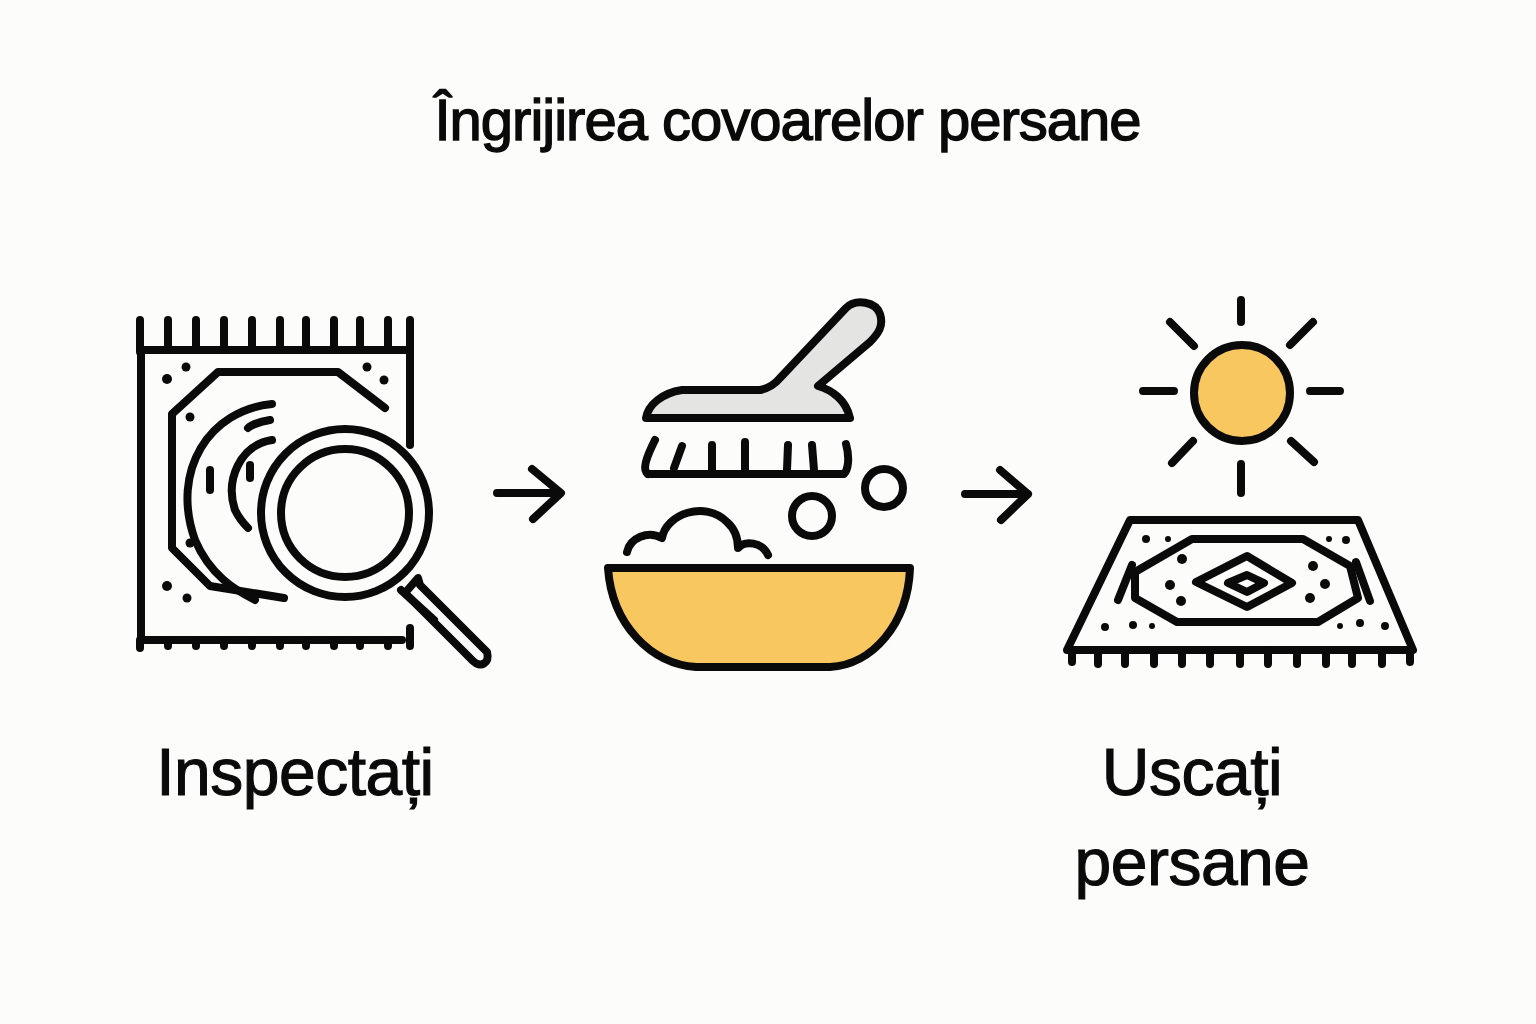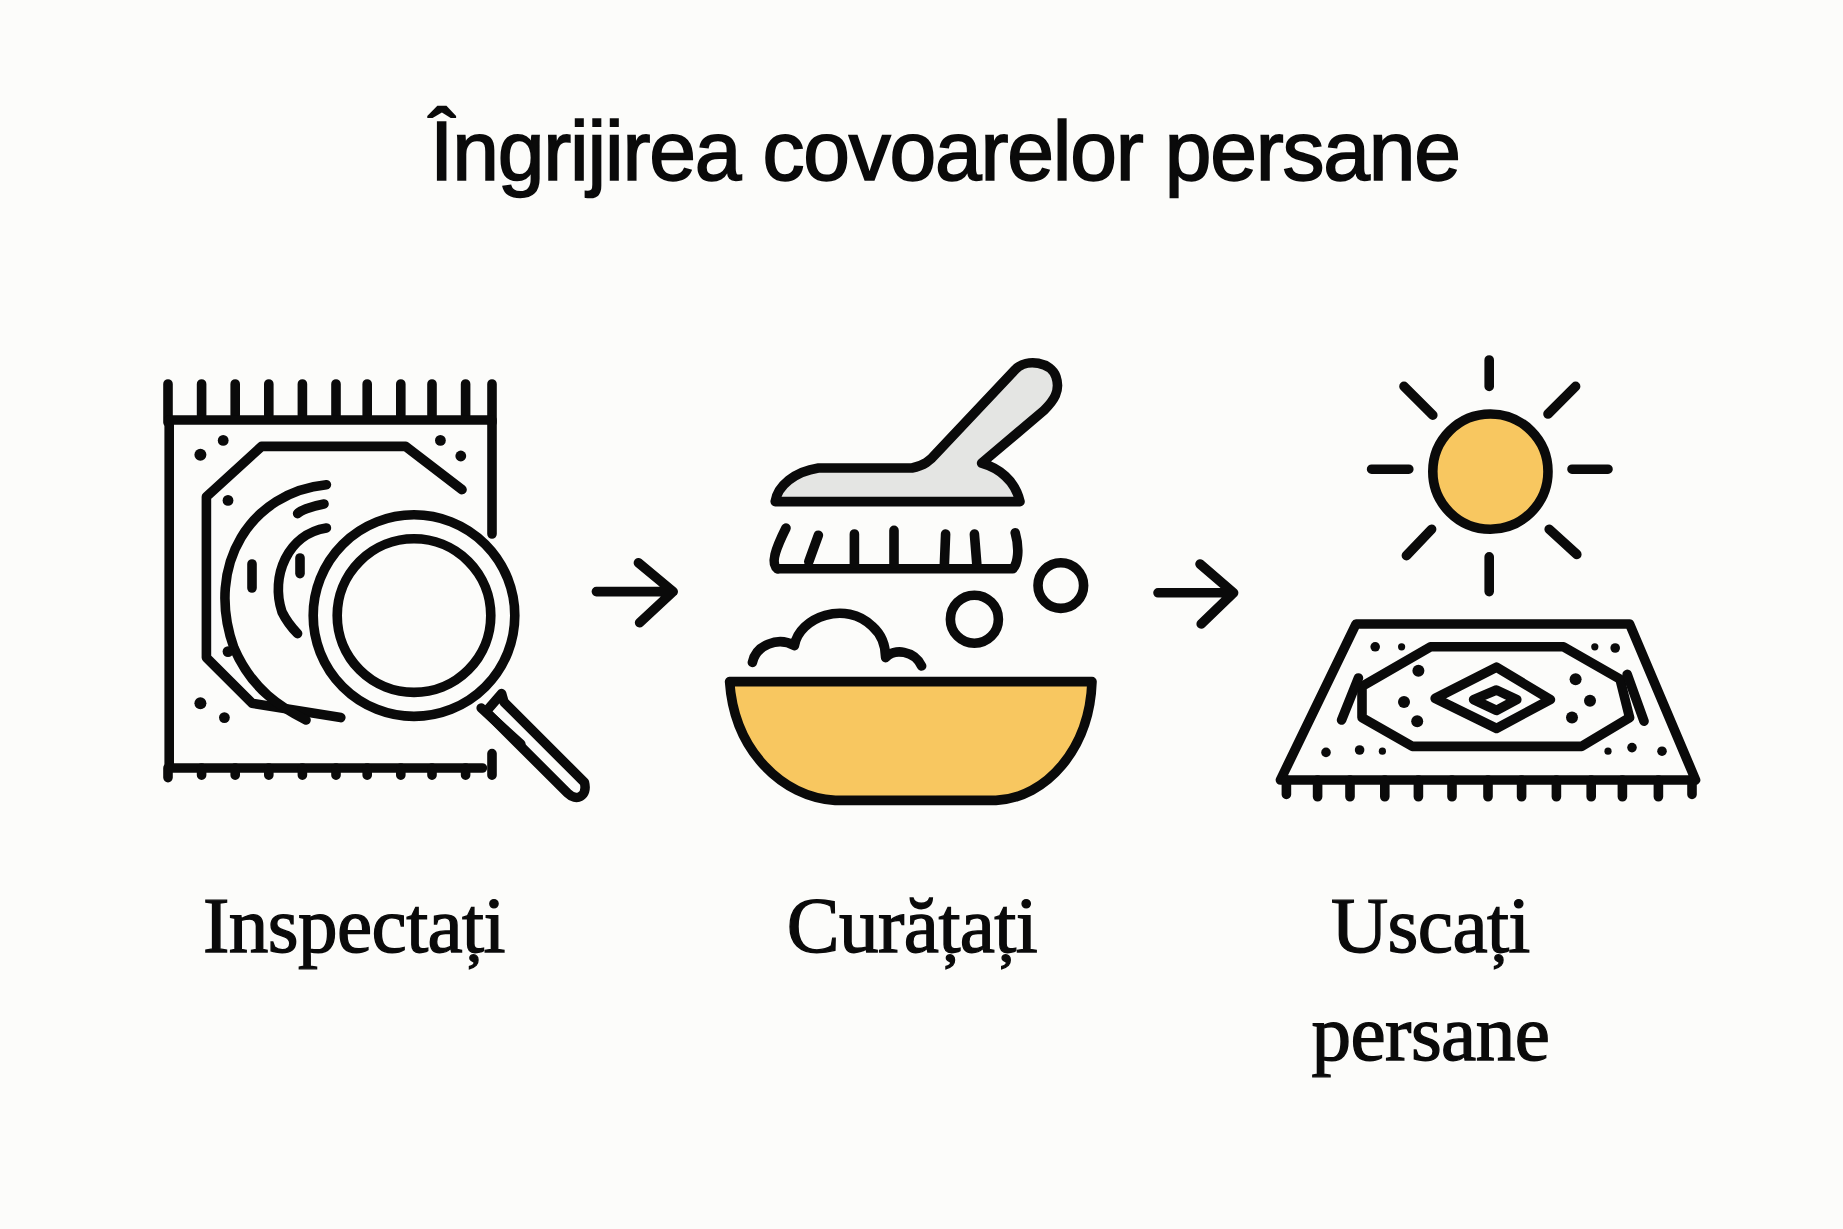--- a/index.html
+++ b/index.html
@@ -8,36 +8,35 @@
     background: #fcfcfa;
     position: relative;
     overflow: hidden;
     font-family: "Liberation Sans", "DejaVu Sans", sans-serif;
     color: #0a0a0a;
   }
   .title {
     position: absolute;
     left: 0; right: 0; top: 88px;
     text-align: center;
-    font-size: 70px;
+    font-size: 58px;
     font-weight: 400;
     letter-spacing: -1px;
     line-height: 1.1;
     padding-left: 39px;
     -webkit-text-stroke: 1.4px #0a0a0a;
   }
   .step-icon { position: absolute; }
   .step-label {
     position: absolute;
     text-align: center;
     font-size: 66px;
     line-height: 90px;
     -webkit-text-stroke: 1.1px #0a0a0a;
     letter-spacing: -0.5px;
-    font-family: Liberation Serif, serif;
   }
   .arrow { position: absolute; }
   svg { display: block; overflow: visible; }
 </style>
 </head>
 <body>
 
 <div class="title">Îngrijirea covoarelor persane</div>
 
 <div class="step-icon" style="left:130px; top:308px; width:370px; height:360px;">
@@ -143,18 +142,17 @@
         <circle cx="1360" cy="623" r="4"></circle>
         <circle cx="1385" cy="626" r="4"></circle>
     </g>
   </svg>
 </div>
 
 <div class="step-label" style="left:95px; width:400px; top:727px;">
   <div>Inspectați</div>
 </div>
 <div class="step-label" style="left:560px; width:400px; top:727px;">
-  <div>Curățați</div>
 </div>
 <div class="step-label" style="left:992px; width:400px; top:727px;">
   <div>Uscați</div>
   <div>persane</div>
 </div>
 
 </body></html>

